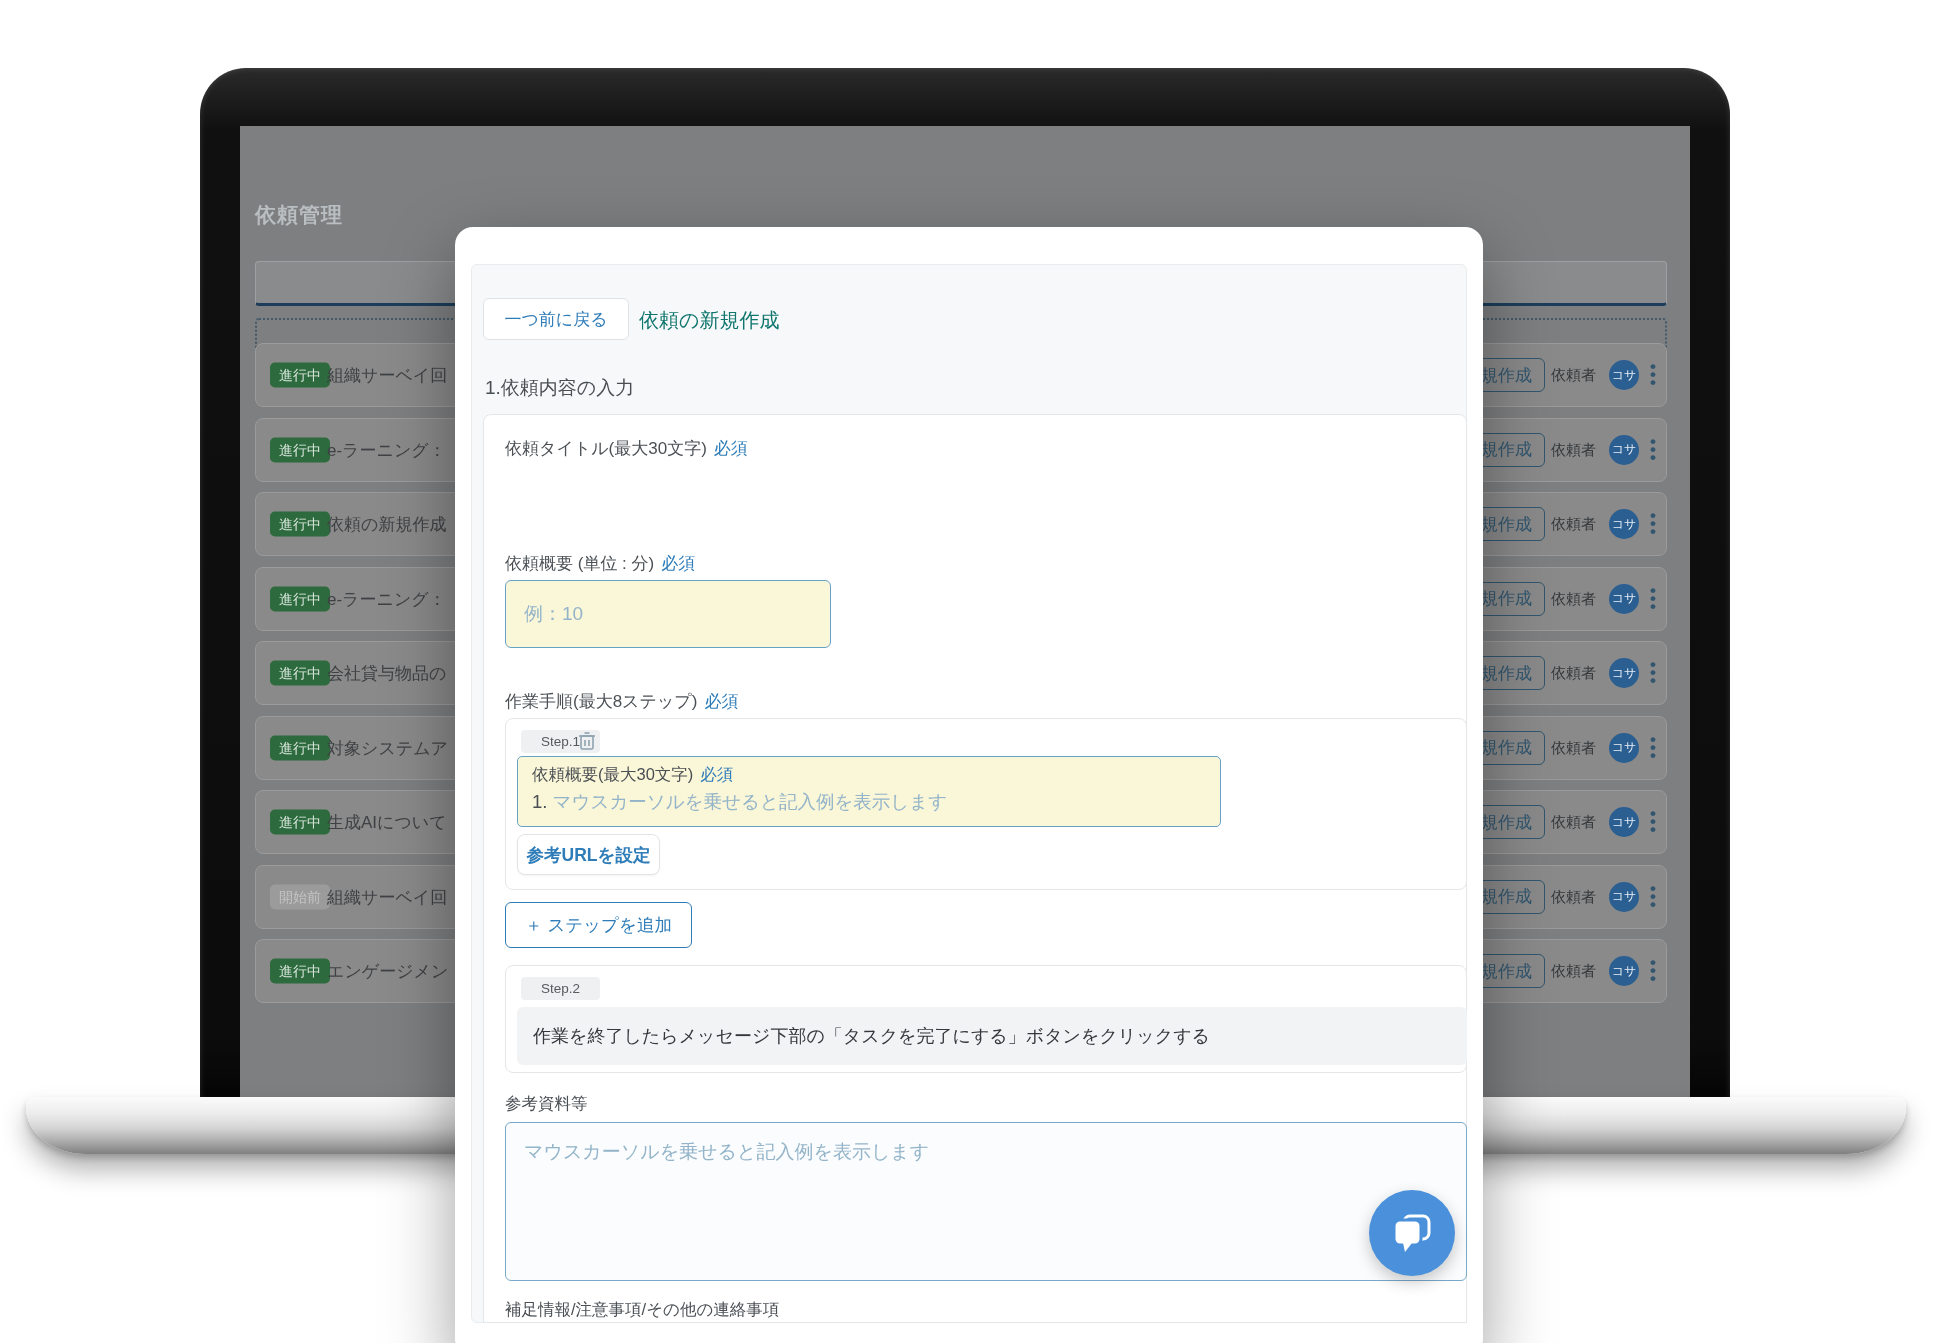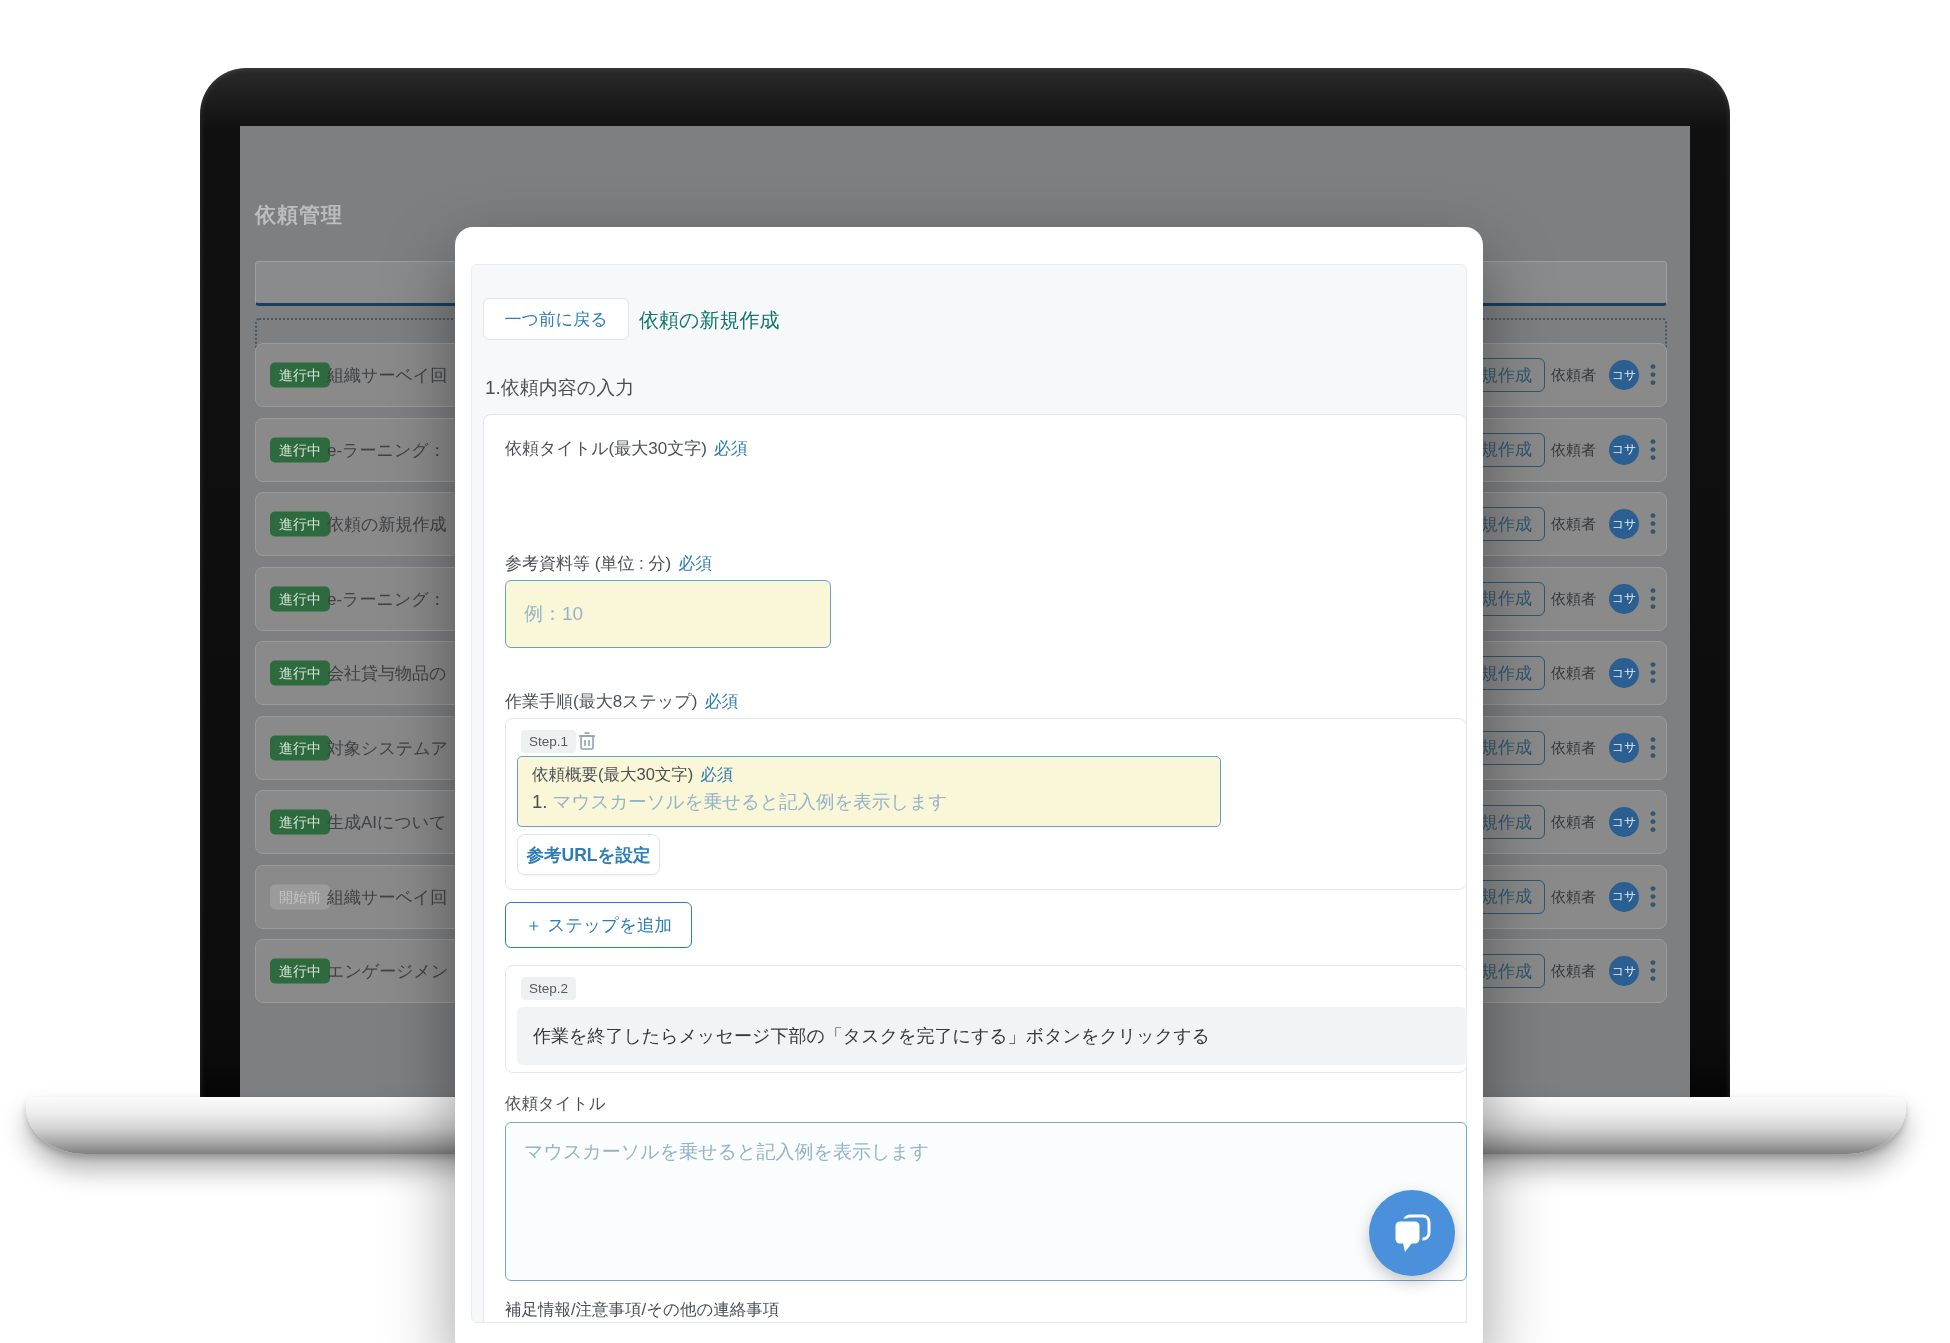--- a/index.html
+++ b/index.html
@@ -52,21 +52,21 @@
   .section-title{position:absolute;left:30px;top:148px;font-size:19px;color:#4a4f54;}
   .form-card{position:absolute;left:28px;top:187px;width:984px;height:909px;background:#ffffff;
     border:1px solid #e4e7ea;border-radius:8px 8px 0 0;box-sizing:border-box;}
 
   .fld-label{position:absolute;font-size:17px;color:#4b5055;}
   .req{color:#2e7cb8;margin-left:7px;}
   .cream-input{position:absolute;background:#faf6d8;border:1.5px solid #66a1c8;border-radius:6px;box-sizing:border-box;
     display:flex;align-items:center;padding-left:18px;font-size:19px;color:#93b4c9;}
   .steps-box{position:absolute;left:505px;top:674px;width:962px;height:172px;background:#fff;border:1px solid #e4e7ea;
     border-radius:8px;box-sizing:border-box;}
-  .step-chip{position:absolute;height:23px;line-height:23px;padding:0 8px;background:#eef0f2;border-radius:4px;
+  .step-chip{position:absolute;height:23px;line-height:23px;padding:0 20px;background:#eef0f2;border-radius:4px;
     font-size:13.5px;color:#565b60;}
   .trash{position:absolute;left:578px;top:687px;width:18px;height:20px;}
   .summary-box{position:absolute;left:517px;top:712px;width:704px;height:71px;background:#faf6d8;
     border:1.5px solid #66a1c8;border-radius:5px;box-sizing:border-box;padding:7px 0 0 14px;}
   .summary-label{font-size:16.5px;color:#4a4f54;}
   .summary-ph{font-size:18.5px;margin-top:3px;color:#4a4f54;}
   .summary-ph .ph{color:#93b4c9;}
   .url-btn{position:absolute;left:517px;top:790px;width:143px;height:41px;background:#fff;border:1px solid #e2e5e8;
     border-radius:8px;box-sizing:border-box;color:#2e7cb8;font-size:17.5px;font-weight:bold;
     display:flex;align-items:center;justify-content:center;box-shadow:0 1px 2px rgba(0,0,0,.05);}
@@ -216,21 +216,21 @@
 
     <button class="back-btn">一つ前に戻る</button>
     <div class="modal-title">依頼の新規作成</div>
     <div class="section-title">1.依頼内容の入力</div>
 
     <div class="fld-label" style="left:50px;top:210px;">
       <span>依頼タイトル(最大30文字)</span><span class="req">必須</span>
     </div>
 
     <div class="fld-label" style="left:50px;top:325px;">
-      <span>参考資料等 (単位 : 分)</span><span class="req">必須</span>
+      <span>依頼概要 (単位 : 分)</span><span class="req">必須</span>
     </div>
     <div class="cream-input" style="left:50px;top:353px;width:326px;height:68px;">
       <span>例：10</span>
     </div>
 
     <div class="fld-label" style="left:50px;top:463px;">
       <span>作業手順(最大8ステップ)</span><span class="req">必須</span>
     </div>
     <div class="steps-box" style="left:50px;top:491px;"></div>
     <span class="step-chip" style="left:66px;top:503px;">Step.1</span>
@@ -255,21 +255,21 @@
       </div>
     </div>
     <button class="url-btn" style="left:62px;top:607px;">参考URLを設定</button>
 
     <button class="add-step-btn" style="left:50px;top:675px;border-radius:6px;">＋ ステップを追加</button>
 
     <div class="step2-box" style="left:50px;top:738px;"></div>
     <span class="step-chip" style="left:66px;top:750px;">Step.2</span>
     <div class="step2-text" style="left:62px;top:780px;width:950px;">作業を終了したらメッセージ下部の「タスクを完了にする」ボタンをクリックする</div>
 
-    <div class="fld-label" style="left:50px;top:866px;font-size:16.5px;">依頼タイトル</div>
+    <div class="fld-label" style="left:50px;top:866px;font-size:16.5px;">参考資料等</div>
     <div class="ref-area" style="left:50px;top:895px;">
       <span>マウスカーソルを乗せると記入例を表示します</span>
     </div>
 
     <div class="fld-label" style="left:50px;top:1072px;font-size:16.5px;">補足情報/注意事項/その他の連絡事項</div>
   </div>
 
   <div class="abs chat-fab">
     <svg width="46" height="46" viewBox="0 0 46 46">
       <rect x="15" y="6" width="25" height="23" rx="6" fill="none" stroke="#ffffff" stroke-width="3"></rect>

